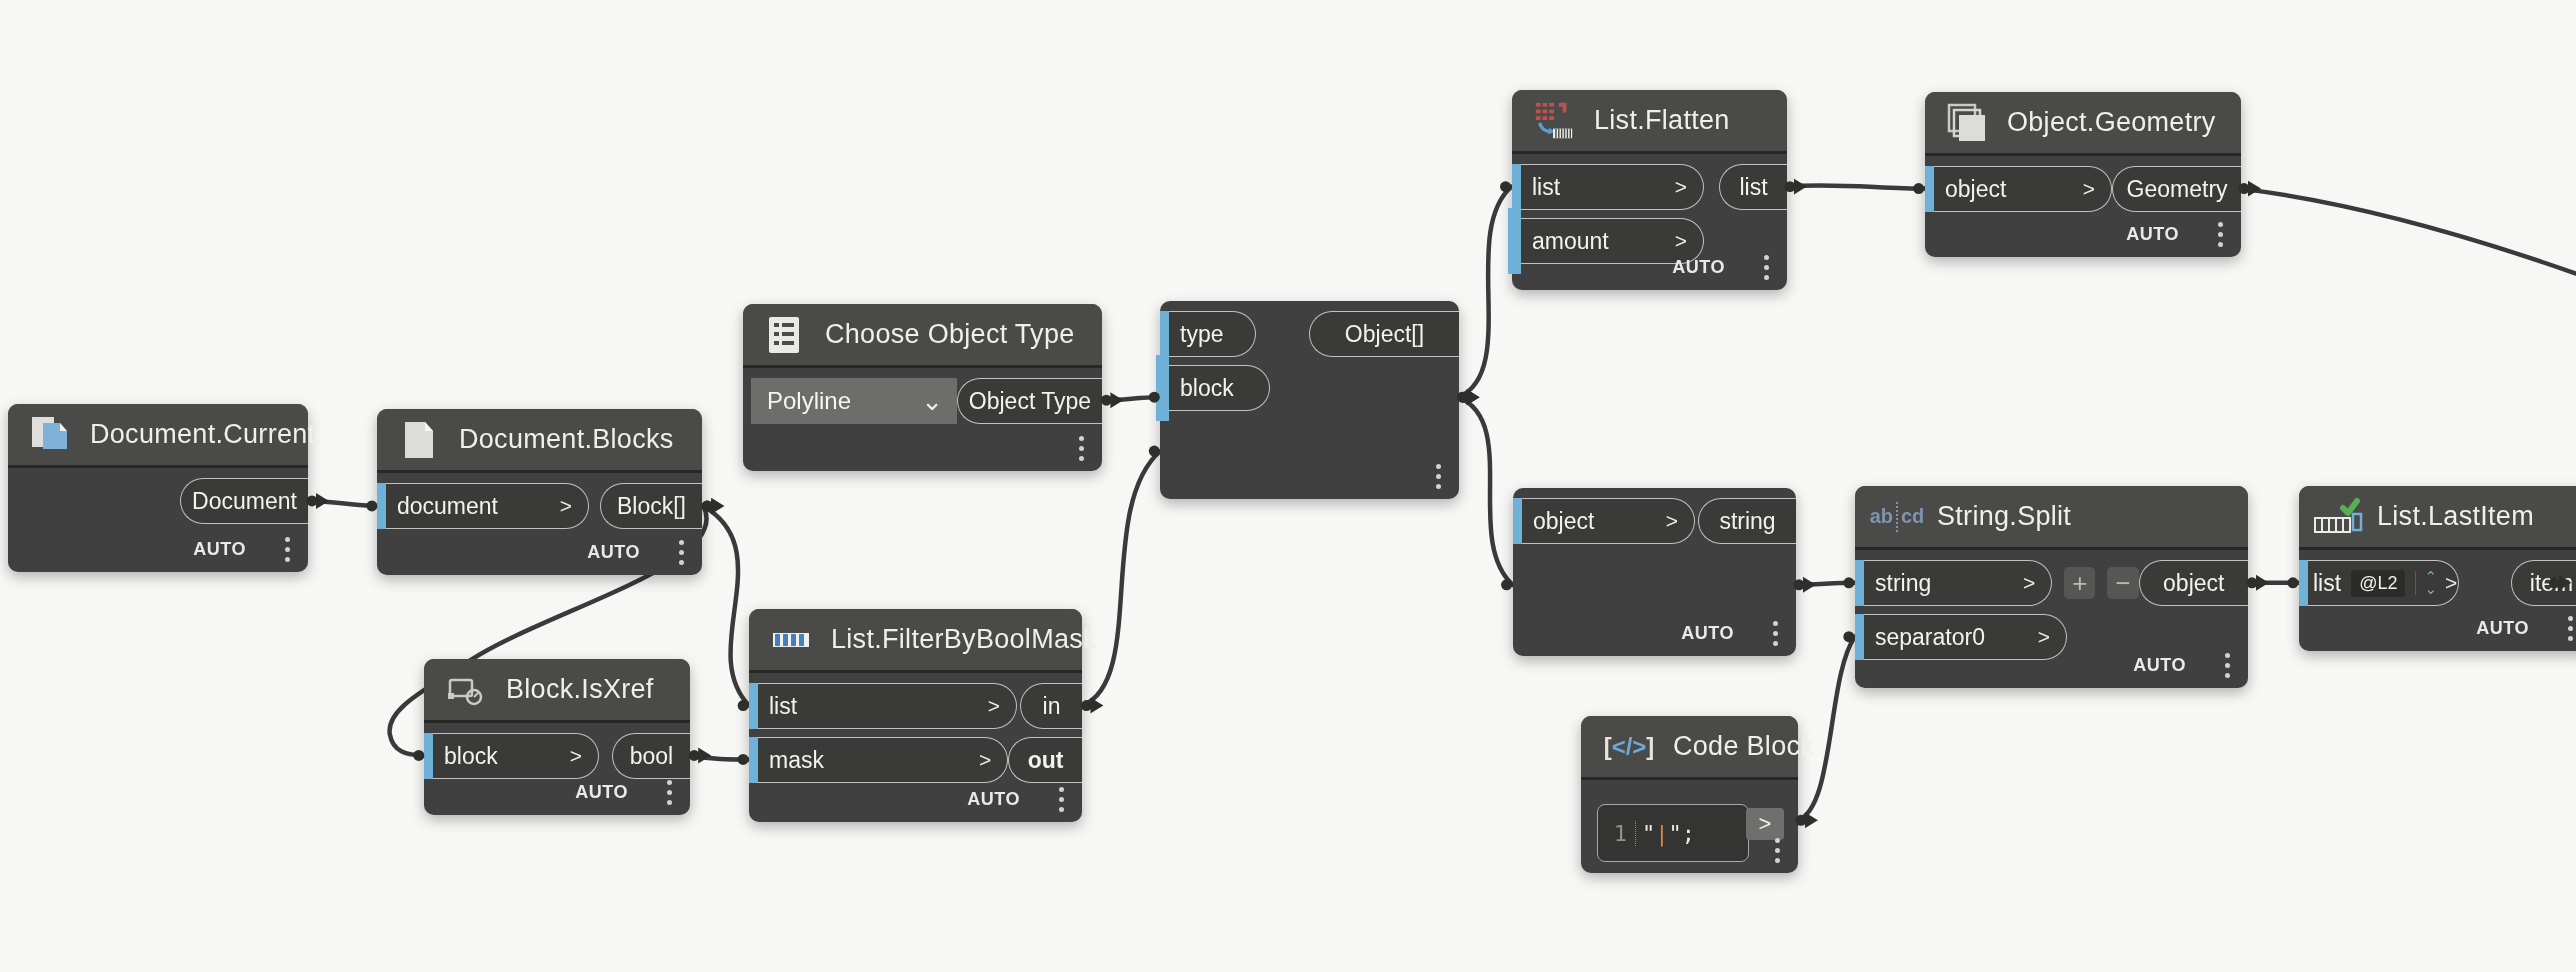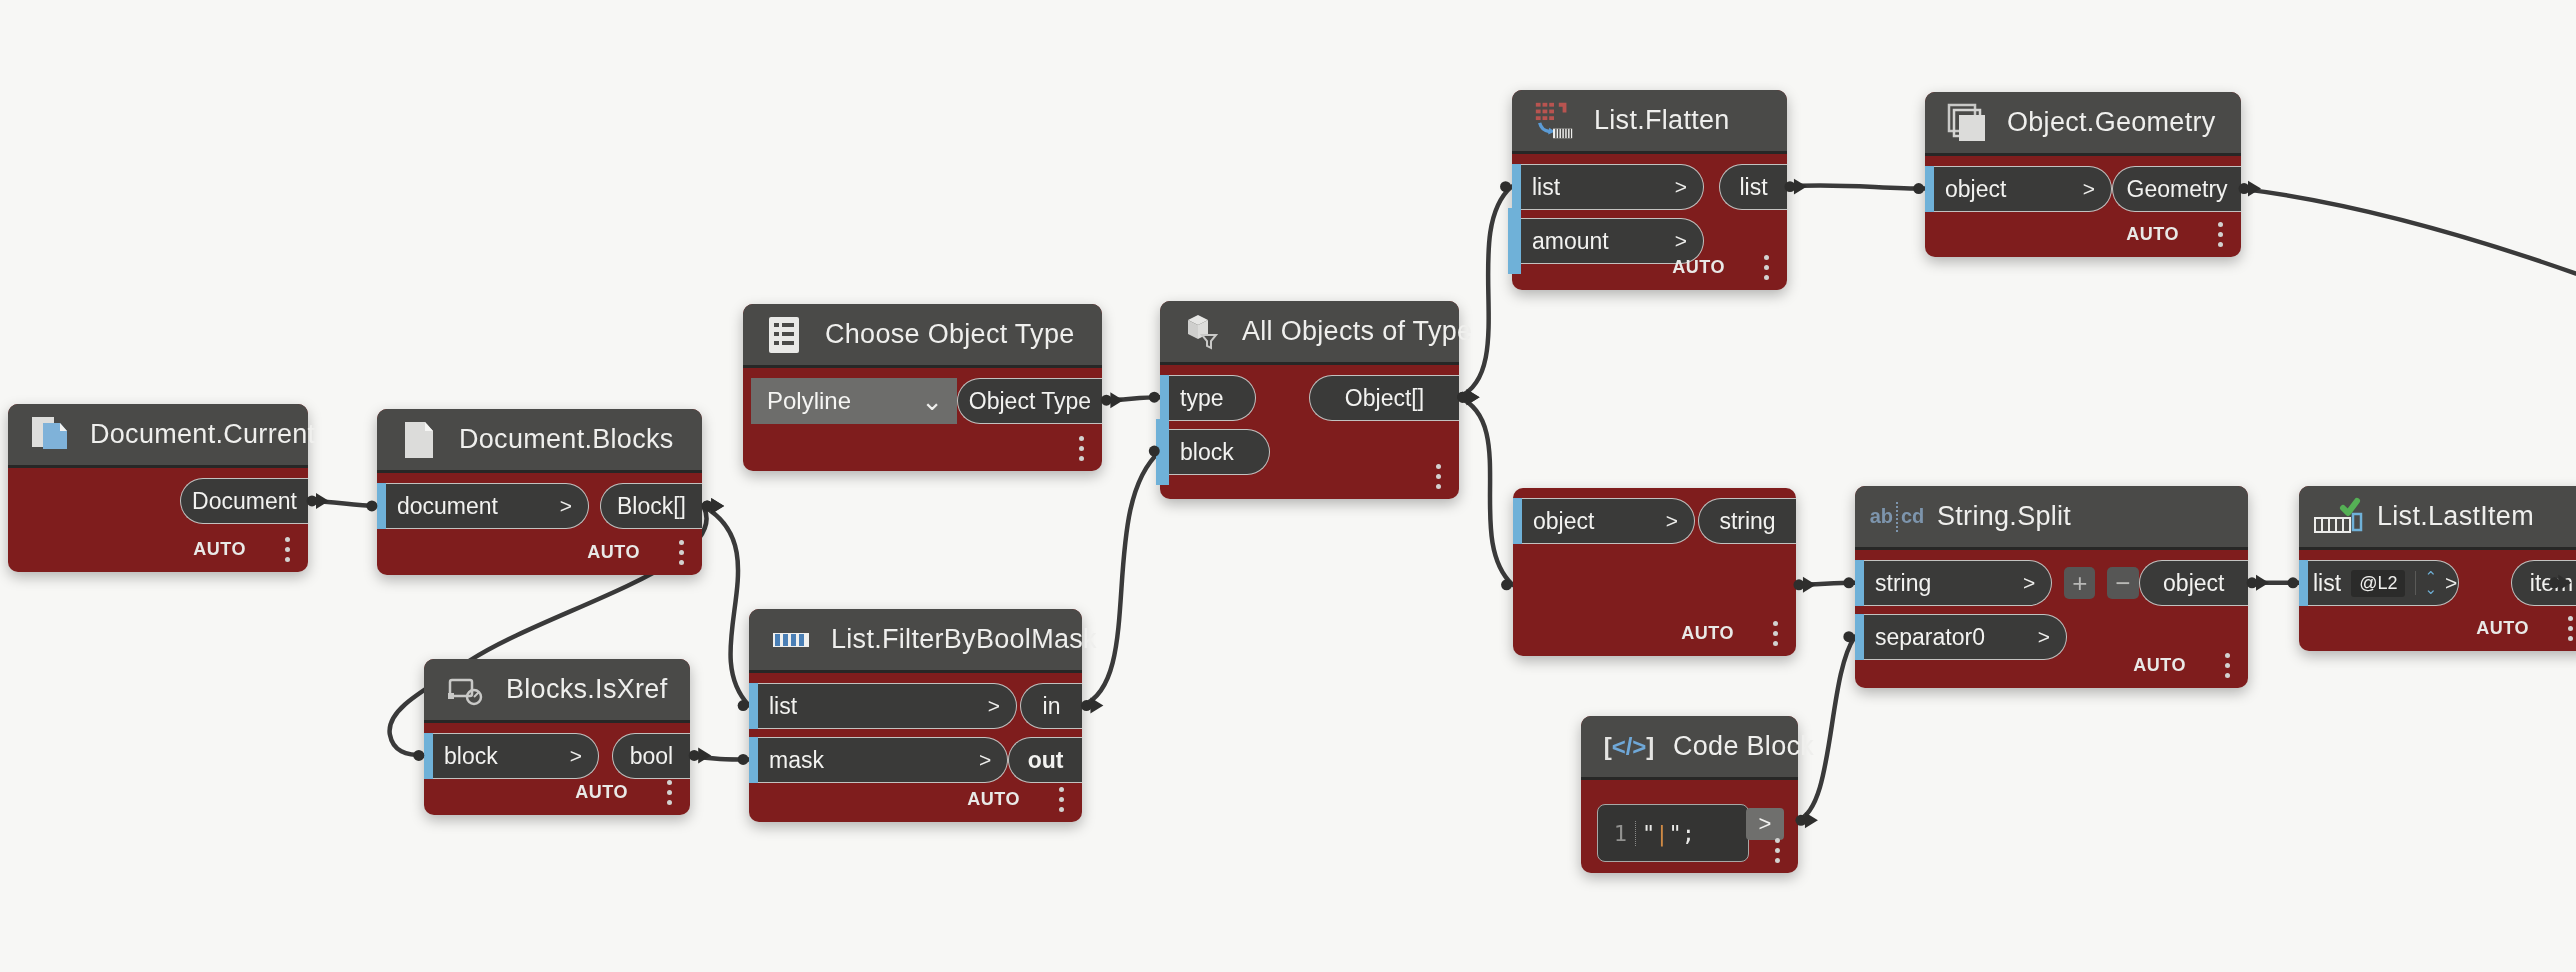--- a/index.html
+++ b/index.html
@@ -3,21 +3,21 @@
 <meta charset="utf-8">
 <style>
   * { margin:0; padding:0; box-sizing:border-box; }
   html,body { width:2576px; height:972px; overflow:hidden; }
   body { background:#f7f7f5; font-family:"Liberation Sans", sans-serif; position:relative; }
 
   svg.layer { position:absolute; left:0; top:0; width:2576px; height:972px; }
   #wire-layer { z-index:1; }
   #marker-layer { z-index:3; pointer-events:none; }
 
-  .node { position:absolute; z-index:2; background:#7f1d1d; border-radius:10px;
+  .node { position:absolute; z-index:2; background:#404040; border-radius:10px;
           box-shadow:0 5px 14px rgba(0,0,0,0.28); }
   .node-header { height:64px; background:#4a4a48; border-radius:10px 10px 0 0;
                  border-bottom:3px solid #272726; display:flex; align-items:center;
                  padding:0 20px; gap:18px; }
   .node-title { color:#efefed; font-size:27px; letter-spacing:0.3px; white-space:nowrap; }
   .icon-box { width:44px; height:44px; flex:0 0 auto; display:flex; align-items:center; justify-content:center; }
 
   .node-body { position:relative; padding-top:10px; }
   .prow { position:relative; height:46px; margin-bottom:8px; display:flex; align-items:center; }
 
@@ -149,21 +149,21 @@
 <div class="node" style="left:424px; top:659px; width:266px; height:156px;">
   <div class="node-header">
     <div class="icon-box">
       <svg width="44" height="44" viewBox="0 0 44 44">
           <rect x="6" y="12" width="22" height="16" rx="2" fill="none" stroke="#c9c9c7" stroke-width="2.5"></rect>
           <rect x="4" y="25" width="6" height="6" fill="#c9c9c7"></rect>
           <circle cx="30" cy="29" r="7" fill="none" stroke="#c9c9c7" stroke-width="2.5"></circle>
           <line x1="30" y1="29" x2="35" y2="24" stroke="#c9c9c7" stroke-width="2"></line>
         </svg>
     </div>
-    <div class="node-title">Blocks.IsXref</div>
+    <div class="node-title">Block.IsXref</div>
   </div>
   <div class="node-body">
     <div class="prow">
       <div class="pill pill-in" style="width:175px;">
         <span class="blue-bar"></span>
         <span class="plabel">block</span>
         <span class="caret">&gt;</span>
       </div>
       <div class="pill pill-out" style="width:78px;">
         <span>bool</span>
@@ -258,31 +258,20 @@
   <div class="node-footer">
     <div class="dots">
         <i></i>
         <i></i>
         <i></i>
       </div>
   </div>
 </div>
 
 <div class="node" style="left:1160px; top:301px; width:299px; height:198px;">
-  <div class="node-header">
-    <div class="icon-box">
-      <svg width="44" height="44" viewBox="0 0 44 44">
-          <path d="M8 10 l10 -5 l10 5 l-10 5 z" fill="#e6e6e4"></path>
-          <path d="M8 10 v14 l10 5 v-14 z" fill="#cfcfcd"></path>
-          <path d="M28 10 v14 l-10 5 v-14 z" fill="#dcdcda"></path>
-          <path d="M22 25 h14 l-5 6 v7 l-4 -2 v-5 z" fill="none" stroke="#c9c9c7" stroke-width="2"></path>
-        </svg>
-    </div>
-    <div class="node-title">All Objects of Type</div>
-  </div>
   <div class="node-body">
     <div class="prow">
       <div class="pill pill-in" style="width:96px;">
         <span class="blue-bar"></span>
         <span class="plabel">type</span>
       </div>
       <div class="pill pill-out" style="width:150px;">
         <span>Object[]</span>
       </div>
     </div>

